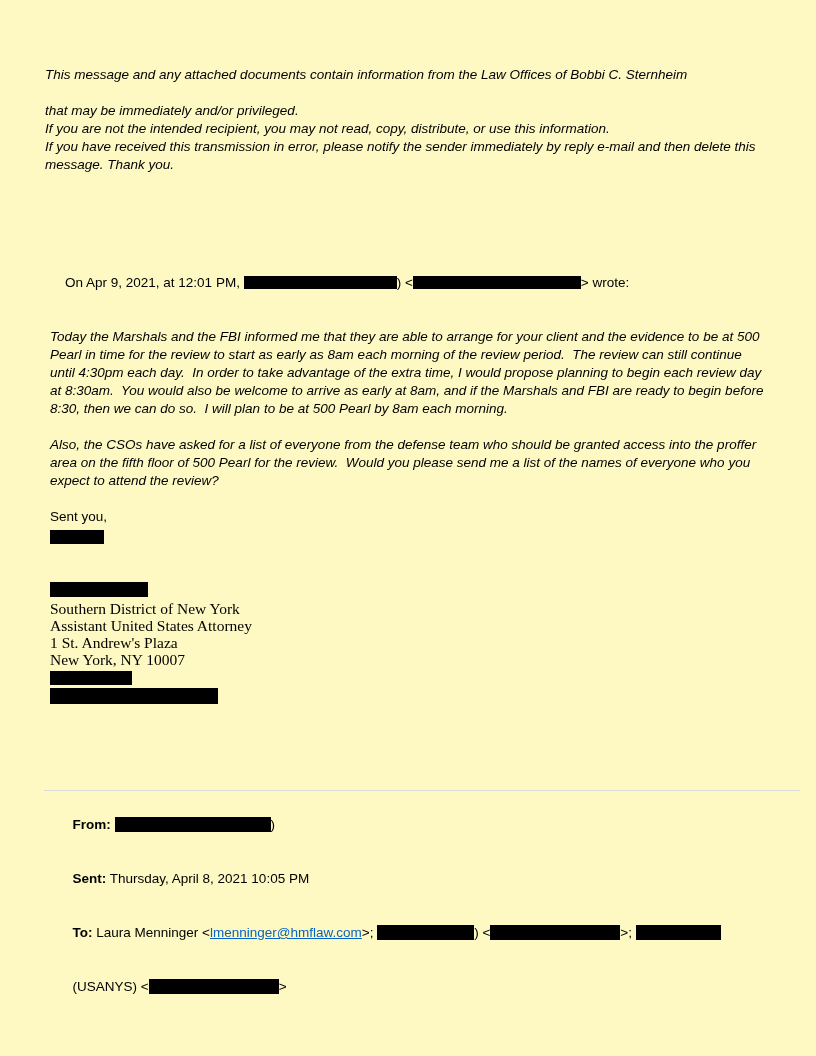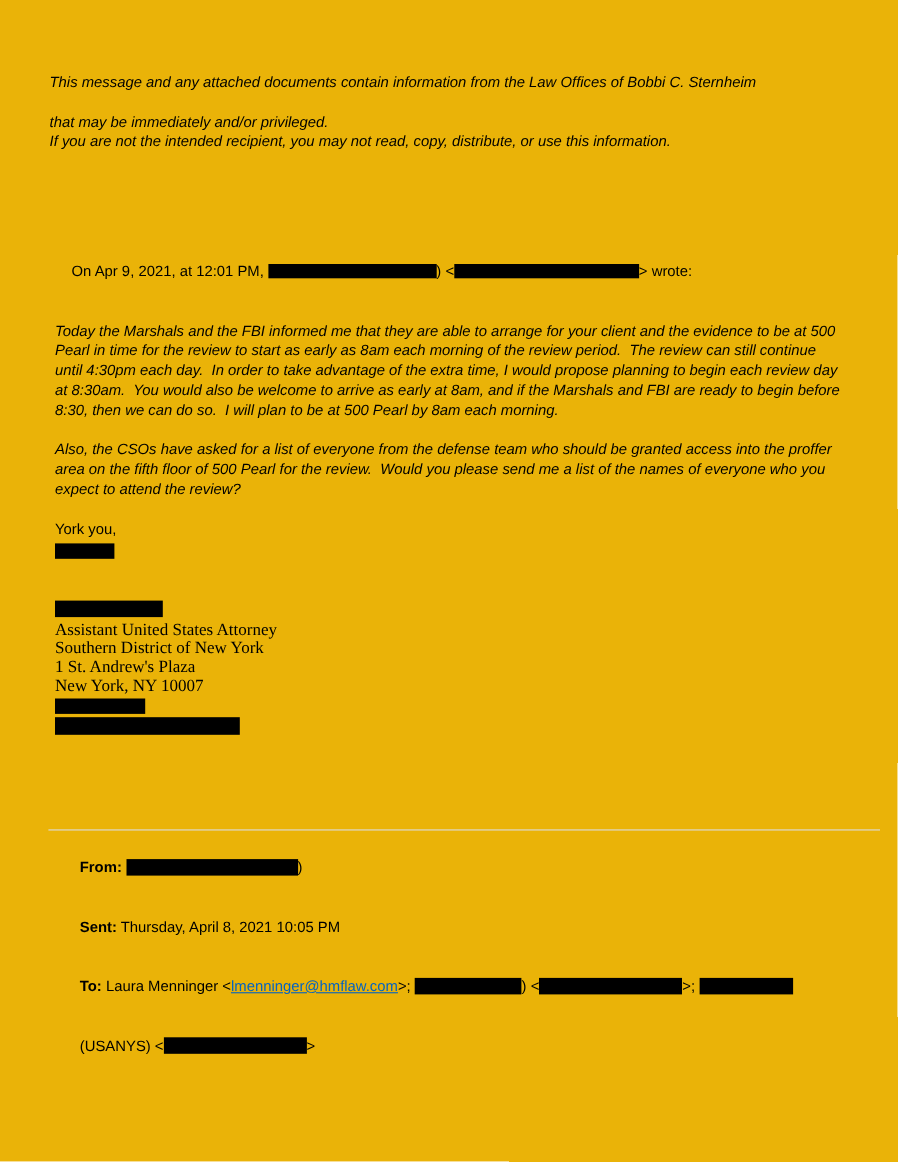--- a/index.html
+++ b/index.html
@@ -1,18 +1,18 @@
 <!DOCTYPE html>
 <html><head>
 <meta charset="utf-8">
 <style>
   html,body { margin:0; padding:0; background:#ffffff; }
   .page {
     position:relative; width:816px; height:1056px; margin:0 auto;
-    background:#eab308; color:#000000; overflow:hidden;
+    background:#fef9c3; color:#000000; overflow:hidden;
     font-family:"Liberation Sans", sans-serif;
   }
   .sans { font-size:13.5px; line-height:18px; }
   .prewrap { white-space:pre-wrap; }
 
   .disclaimer {
     margin:66px 45px 0 45px; max-width:726px;
     font-style:italic; font-size:13.5px; line-height:18px;
   }
   .blank18 { height:18px; }
@@ -56,35 +56,36 @@
 </head>
 <body>
 
 <div class="page">
 
   <div class="disclaimer">
     <div>This message and any attached documents contain information from the Law Offices of Bobbi C. Sternheim</div>
     <div class="blank18"></div>
     <div>that may be immediately and/or privileged.</div>
     <div>If you are not the intended recipient, you may not read, copy, distribute, or use this information.</div>
+    <div>If you have received this transmission in error, please notify the sender immediately by reply e-mail and then delete this message. Thank you.</div>
   </div>
 
   <div class="quote-attr sans prewrap">
     <span>On Apr 9, 2021, at 12:01 PM, </span><span class="redact r-attr-name"></span><span>) &lt;</span><span class="redact r-attr-email"></span><span>&gt; wrote:</span>
   </div>
 
   <div class="para sans prewrap">Today the Marshals and the FBI informed me that they are able to arrange for your client and the evidence to be at 500 Pearl in time for the review to start as early as 8am each morning of the review period.  The review can still continue until 4:30pm each day.  In order to take advantage of the extra time, I would propose planning to begin each review day at 8:30am.  You would also be welcome to arrive as early at 8am, and if the Marshals and FBI are ready to begin before 8:30, then we can do so.  I will plan to be at 500 Pearl by 8am each morning.</div>
   <div class="para sans prewrap">Also, the CSOs have asked for a list of everyone from the defense team who should be granted access into the proffer area on the fifth floor of 500 Pearl for the review.  Would you please send me a list of the names of everyone who you expect to attend the review?</div>
-  <div class="closing sans">York you,</div>
+  <div class="closing sans">Sent you,</div>
   <span class="redact r-thanks"></span>
 
   <span class="redact-block r-sig-name"></span>
   <div class="signature">
+    <div>Southern District of New York</div>
     <div>Assistant United States Attorney</div>
-    <div>Southern District of New York</div>
     <div>1 St. Andrew's Plaza</div>
     <div>New York, NY 10007</div>
   </div>
   <span class="redact-block r-sig-phone"></span>
   <span class="redact-block r-sig-email"></span>
 
   <div class="divider"></div>
 
   <div class="headers">
     <div class="hline prewrap">

